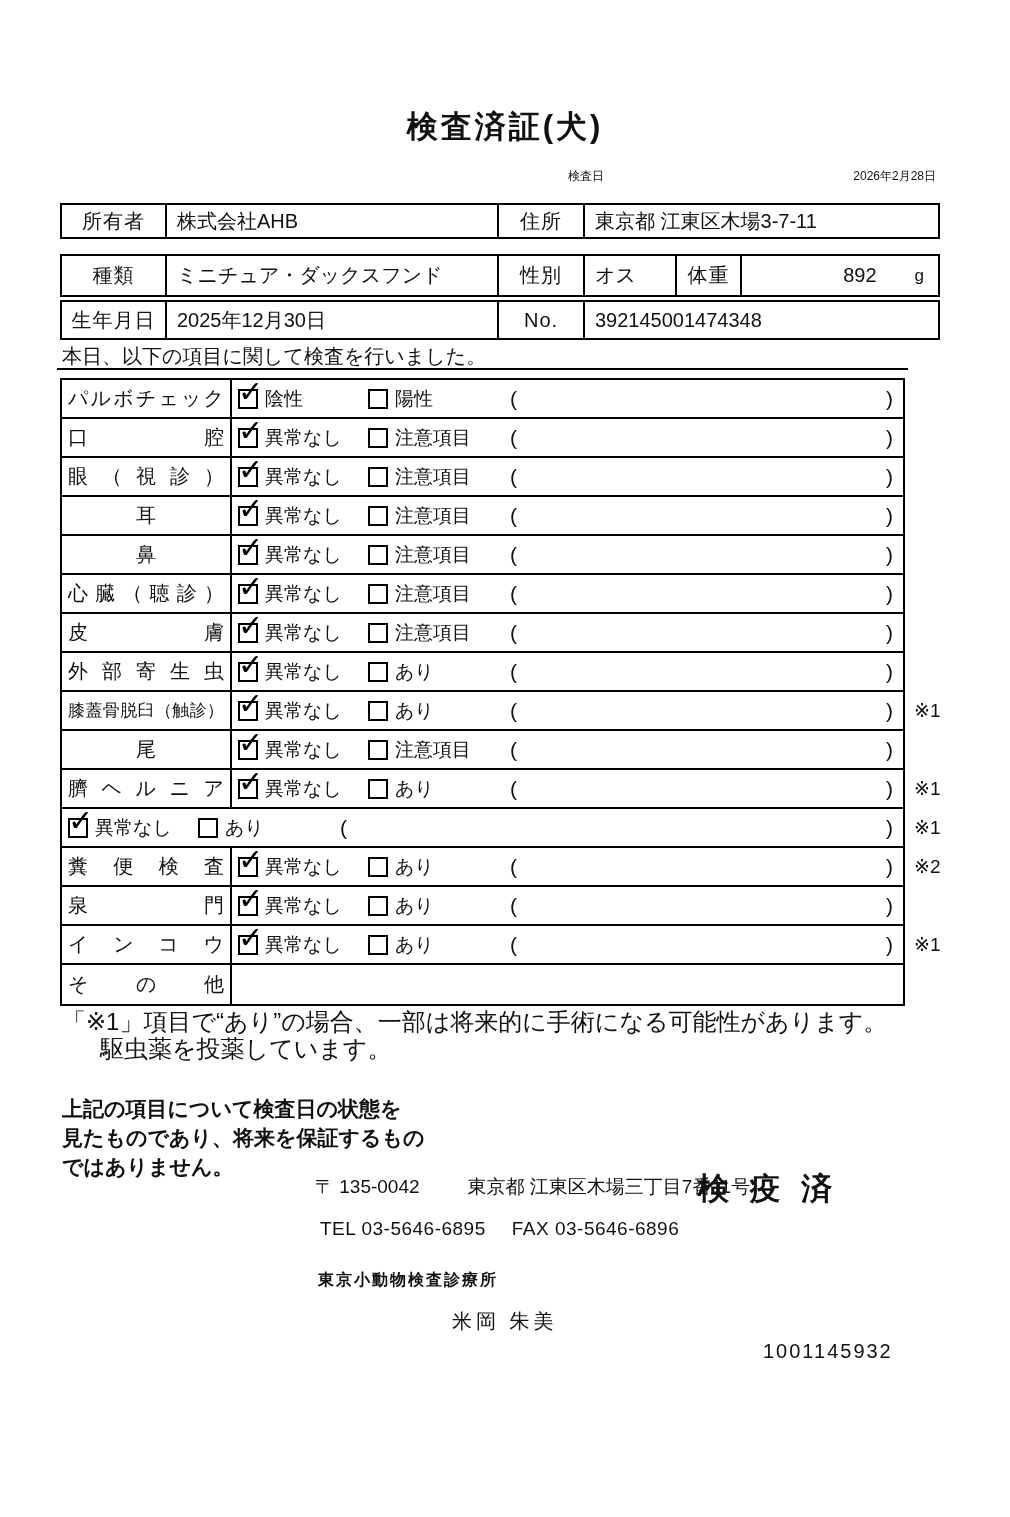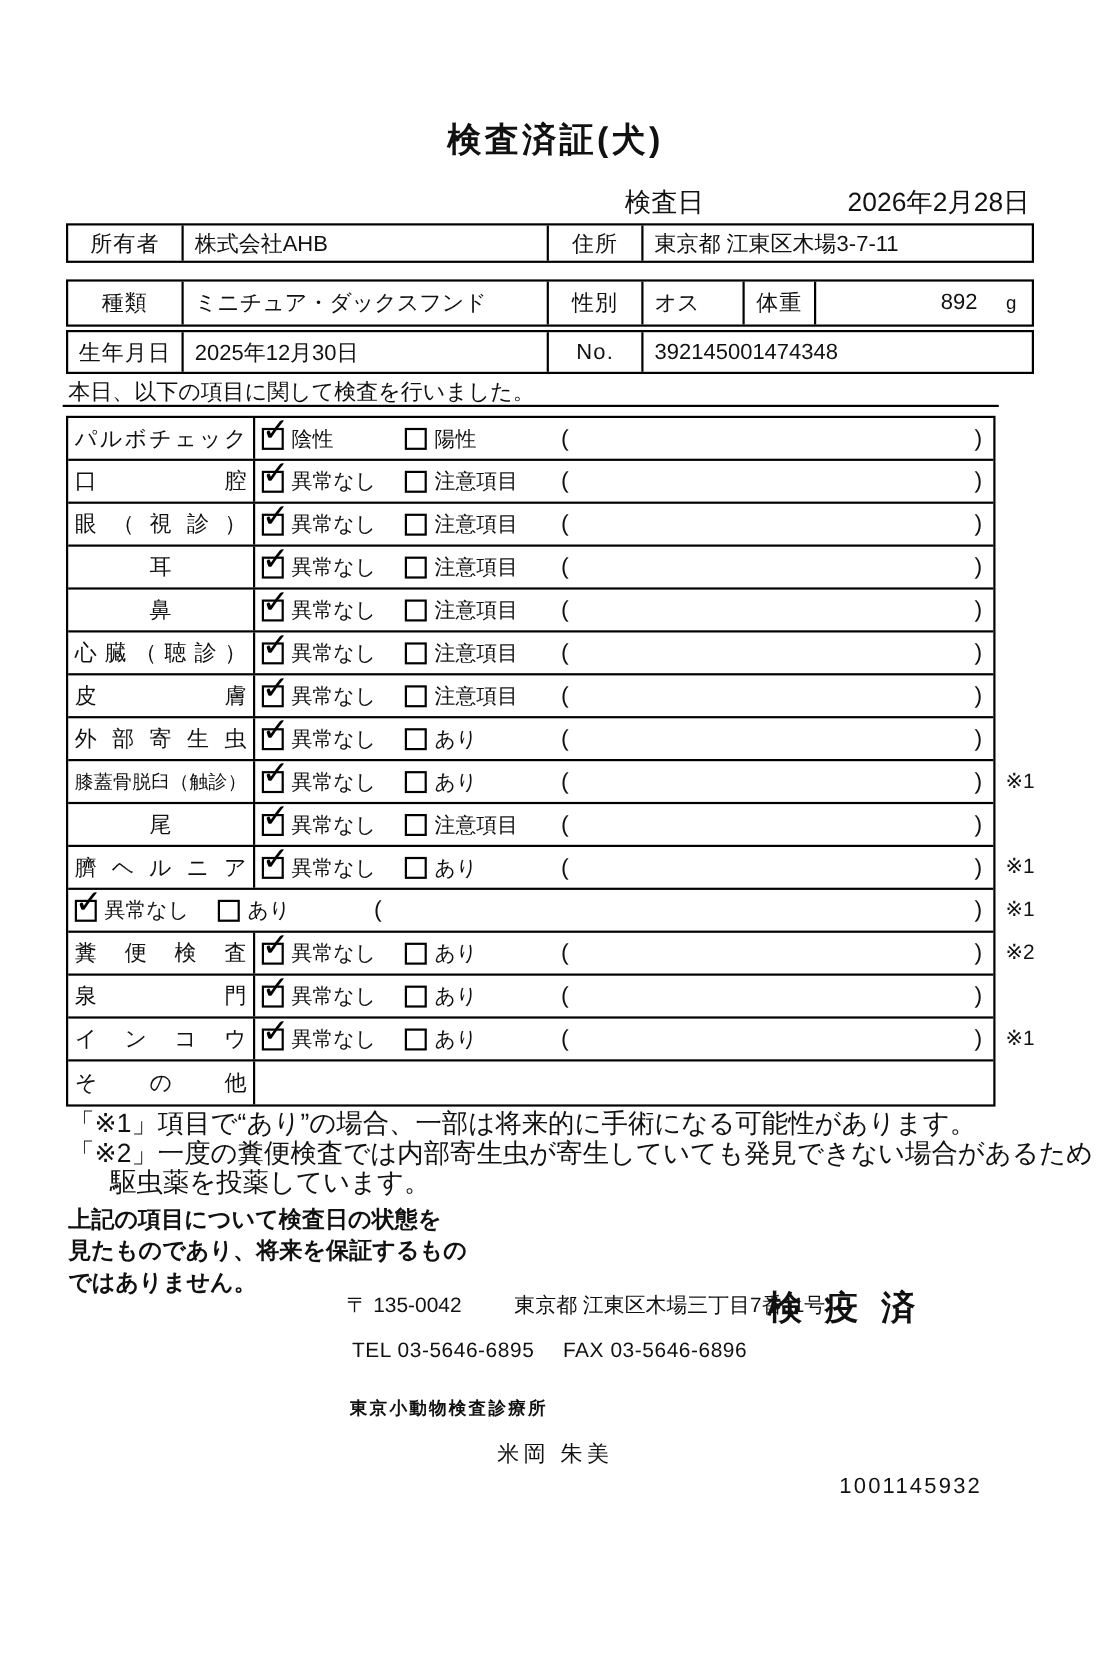--- a/index.html
+++ b/index.html
@@ -8,38 +8,38 @@
     background:#ffffff; color:#111;
     font-family:"Liberation Sans","DejaVu Sans",sans-serif;
     overflow:hidden;
   }
   .title {
     position:absolute; top:106px; left:0; width:100%;
     text-align:center; font-size:31px; font-weight:600; letter-spacing:3px;
   }
   .date-line {
     position:absolute; top:168px; left:568px; width:368px;
-    display:flex; justify-content:space-between; font-size:24px;
+    display:flex; justify-content:space-between; font-size:12px;
   }
   
   .itable {
     position:absolute; left:60px; width:880px;
     display:flex; border:2px solid #000; box-sizing:border-box;
     font-size:20px;
   }
   .itable .cell { display:flex; align-items:center; box-sizing:border-box; }
   .itable .cell:not(:last-child){ border-right:2px solid #000; }
   .cell.lab { justify-content:center; letter-spacing:1px; }
   .cell.val { padding-left:10px; }
   .w105{width:105px;} .w332{width:332px;} .w86{width:86px;} .w92{width:92px;} .w65{width:65px;}
   .flex1{flex:1;}
   .t1{top:203px; height:36px;}
   .t2{top:254px; height:43px;}
   .t3{top:300px; height:40px;}
-  .weight-cell{ justify-content:flex-end; gap:26px; padding-right:14px; }
+  .weight-cell{ justify-content:flex-end; gap:38px; padding-right:14px; }
   .weight-unit{ font-size:17px; }
   
   .intro { position:absolute; top:343px; left:62px; font-size:20px; }
   .intro-rule { position:absolute; top:368px; left:57px; width:851px; border-top:2px solid #000; }
   
   .insp {
     position:absolute; top:378px; left:60px; width:845px;
     border:2px solid #000; box-sizing:border-box;
   }
   .irow {
@@ -446,21 +446,20 @@
       <div class="c-label">
           <span class="lbl">そ の 他</span>
         </div>
       <div class="flex1"></div>
     </div>
 
   </div>
 
   <div class="notes">
     <div>「※1」項目で“あり”の場合、一部は将来的に手術になる可能性があります。</div>
-    <div>「※2」一度の糞便検査では内部寄生虫が寄生していても発見できない場合があるため</div>
     <div class="indent">駆虫薬を投薬しています。</div>
   </div>
 
   <div class="disclaimer">
     <div>上記の項目について検査日の状態を</div>
     <div>見たものであり、将来を保証するもの</div>
     <div>ではありません。</div>
   </div>
 
   <div class="stamp">検 疫 済</div>

